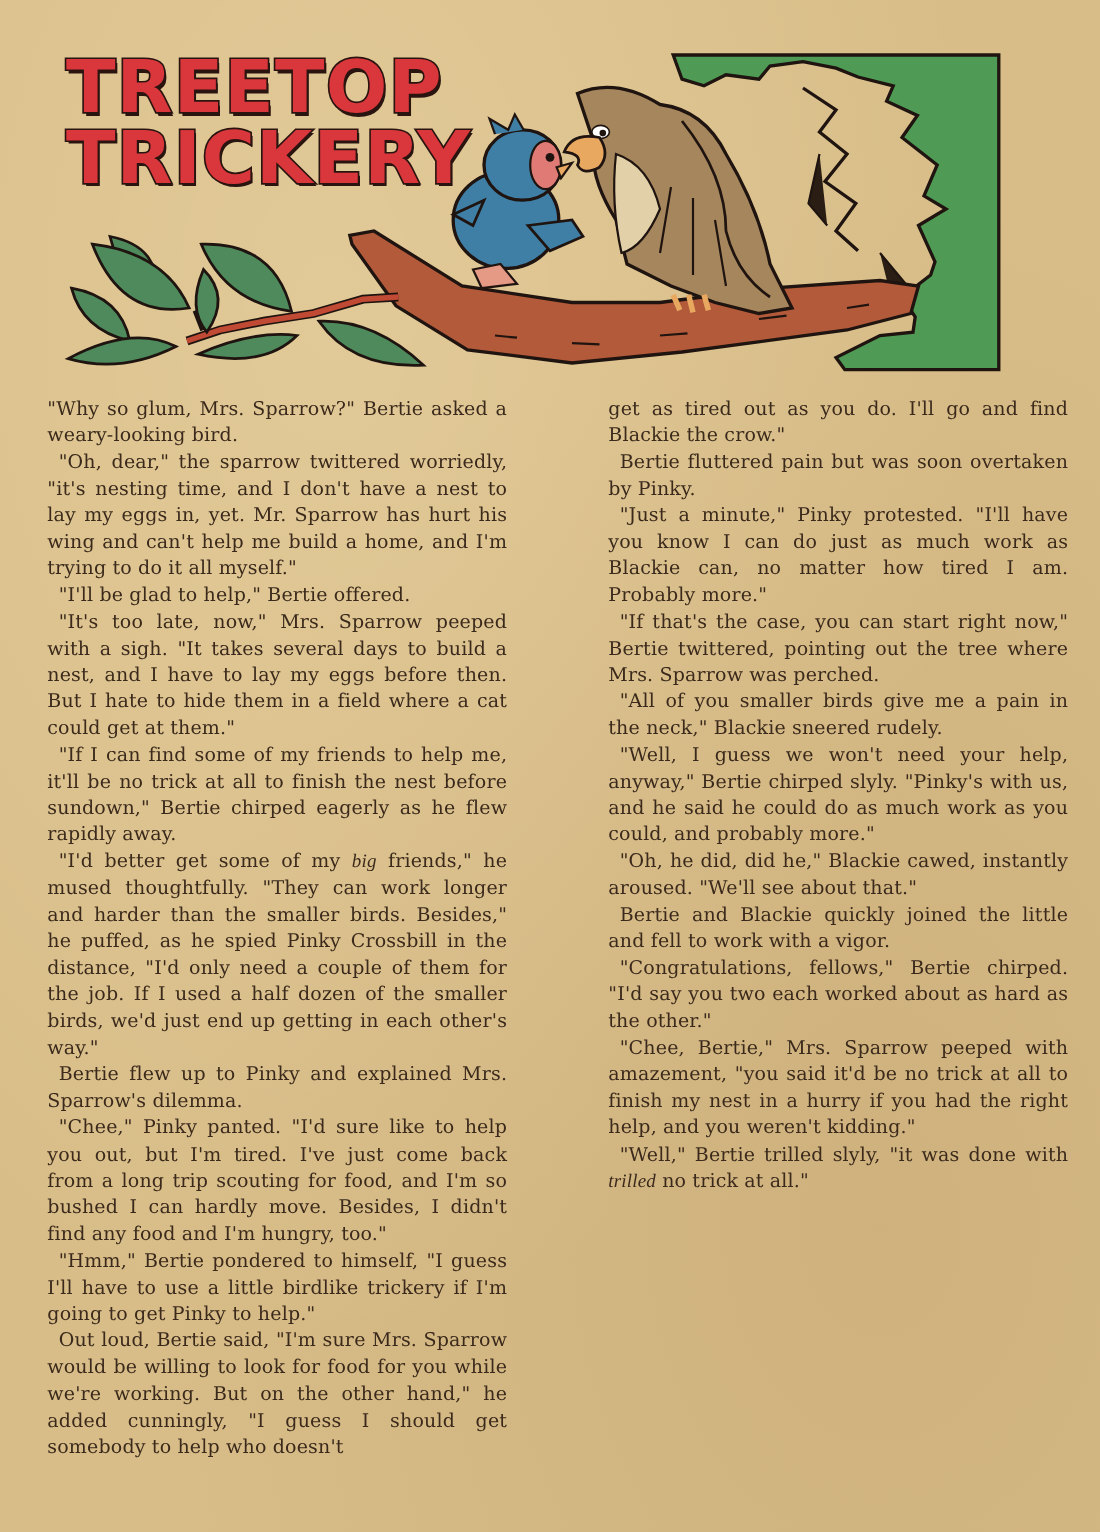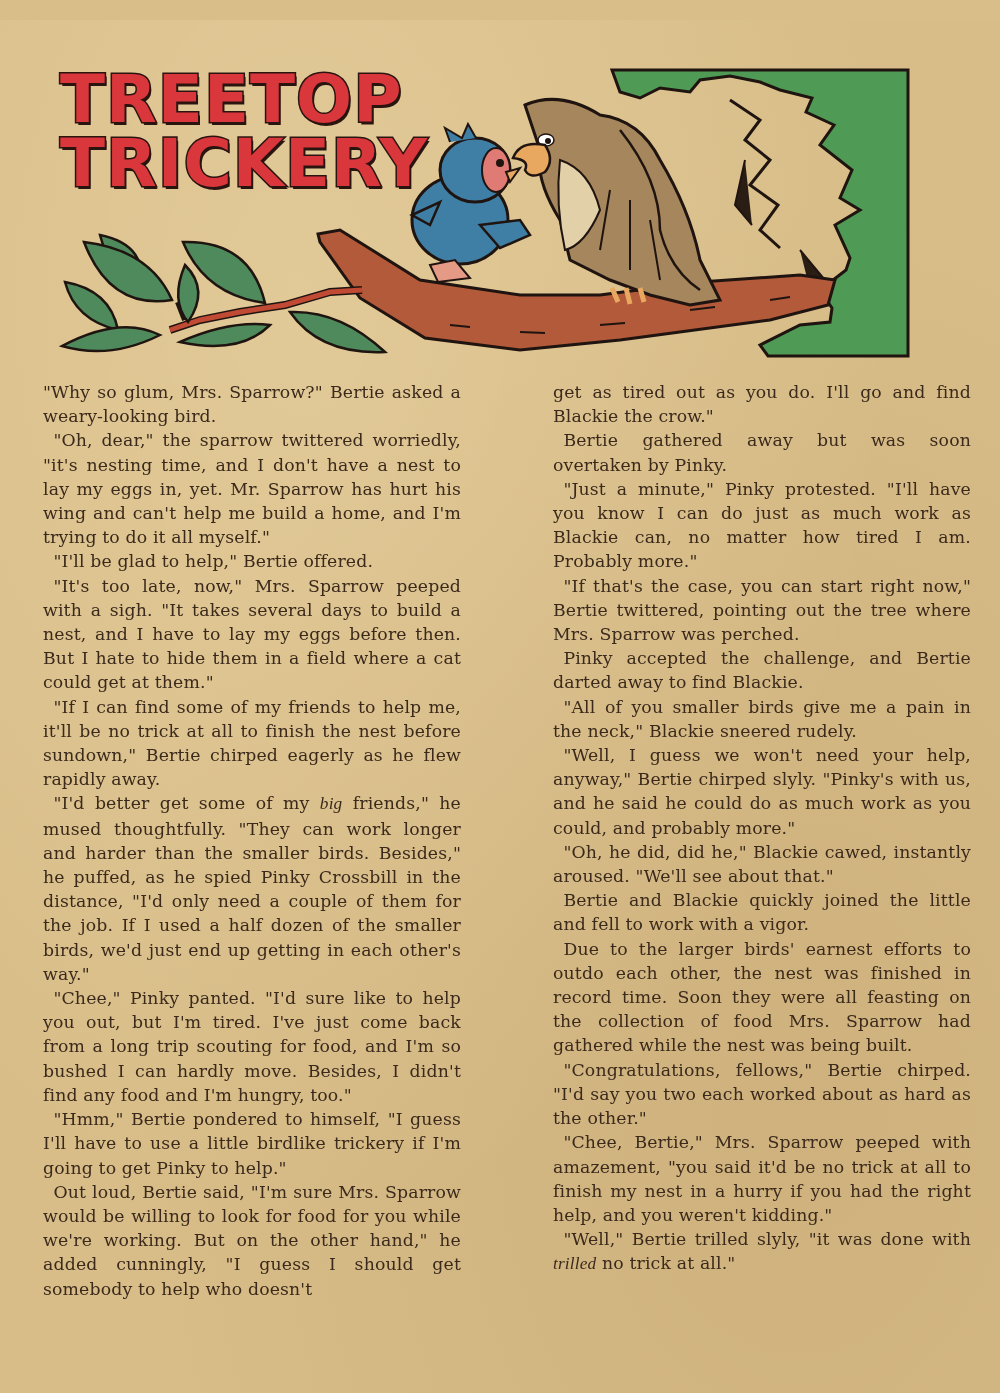--- a/index.html
+++ b/index.html
@@ -9,21 +9,20 @@
     font-family: "DejaVu Serif", serif;
     color: #3b2a1c;
     position: relative;
   }
   .page {
     position: absolute; inset: 0;
     background:
       radial-gradient(ellipse at 30% 20%, rgba(255,240,200,0.25), transparent 60%),
       radial-gradient(ellipse at 80% 80%, rgba(150,110,60,0.15), transparent 60%),
       #d8bd88;
-    margin-top: 20px;
   }
   .header-art { position: absolute; left: 0; top: 0; width: 1000px; height: 350px; }
   .title {
     position: absolute; left: 60px; top: 48px;
     font-family: "DejaVu Sans", sans-serif; font-weight: bold;
     font-size: 66px; line-height: 64px; letter-spacing: 1px;
     color: #d9373b;
     -webkit-text-stroke: 3px #2a1410;
     paint-order: stroke fill;
     text-shadow: 2px 3px 0 #2a1410;
@@ -104,33 +103,32 @@
     <span>TREETOP</span><span class="line2">TRICKERY</span>
   </div>
 
   <div class="column col-left">
     <p class="no-indent">"Why so glum, Mrs. Sparrow?" Bertie asked a weary-looking bird.</p>
     <p>"Oh, dear," the sparrow twittered worriedly, "it's nesting time, and I don't have a nest to lay my eggs in, yet. Mr. Sparrow has hurt his wing and can't help me build a home, and I'm trying to do it all myself."</p>
     <p>"I'll be glad to help," Bertie offered.</p>
     <p>"It's too late, now," Mrs. Sparrow peeped with a sigh. "It takes several days to build a nest, and I have to lay my eggs before then. But I hate to hide them in a field where a cat could get at them."</p>
     <p>"If I can find some of my friends to help me, it'll be no trick at all to finish the nest before sundown," Bertie chirped eagerly as he flew rapidly away.</p>
     <p><span>"I'd better get some of my </span><em>big</em><span> friends," he mused thoughtfully. "They can work longer and harder than the smaller birds. Besides," he puffed, as he spied Pinky Crossbill in the distance, "I'd only need a couple of them for the job. If I used a half dozen of the smaller birds, we'd just end up getting in each other's way."</span></p>
+    <p>Bertie flew up to Pinky and explained Mrs. Sparrow's dilemma.</p>
     <p>"Chee," Pinky panted. "I'd sure like to help you out, but I'm tired. I've just come back from a long trip scouting for food, and I'm so bushed I can hardly move. Besides, I didn't find any food and I'm hungry, too."</p>
     <p>"Hmm," Bertie pondered to himself, "I guess I'll have to use a little birdlike trickery if I'm going to get Pinky to help."</p>
     <p>Out loud, Bertie said, "I'm sure Mrs. Sparrow would be willing to look for food for you while we're working. But on the other hand," he added cunningly, "I guess I should get somebody to help who doesn't</p>
   </div>
 
   <div class="column col-right">
     <p class="no-indent">get as tired out as you do. I'll go and find Blackie the crow."</p>
-    <p>Bertie gathered away but was soon overtaken by Pinky.</p>
+    <p>Bertie fluttered pain but was soon overtaken by Pinky.</p>
     <p>"Just a minute," Pinky protested. "I'll have you know I can do just as much work as Blackie can, no matter how tired I am. Probably more."</p>
     <p>"If that's the case, you can start right now," Bertie twittered, pointing out the tree where Mrs. Sparrow was perched.</p>
-    <p>Pinky accepted the challenge, and Bertie darted away to find Blackie.</p>
     <p>"All of you smaller birds give me a pain in the neck," Blackie sneered rudely.</p>
     <p>"Well, I guess we won't need your help, anyway," Bertie chirped slyly. "Pinky's with us, and he said he could do as much work as you could, and probably more."</p>
     <p>"Oh, he did, did he," Blackie cawed, instantly aroused. "We'll see about that."</p>
     <p>Bertie and Blackie quickly joined the little and fell to work with a vigor.</p>
-    <p>Due to the larger birds' earnest efforts to outdo each other, the nest was finished in record time. Soon they were all feasting on the collection of food Mrs. Sparrow had gathered while the nest was being built.</p>
     <p>"Congratulations, fellows," Bertie chirped. "I'd say you two each worked about as hard as the other."</p>
     <p>"Chee, Bertie," Mrs. Sparrow peeped with amazement, "you said it'd be no trick at all to finish my nest in a hurry if you had the right help, and you weren't kidding."</p>
     <p><span>"Well," Bertie trilled slyly, "it was done with </span><em>trilled</em><span> no trick at all."</span></p>
   </div>
 </div>
 
 </body></html>

